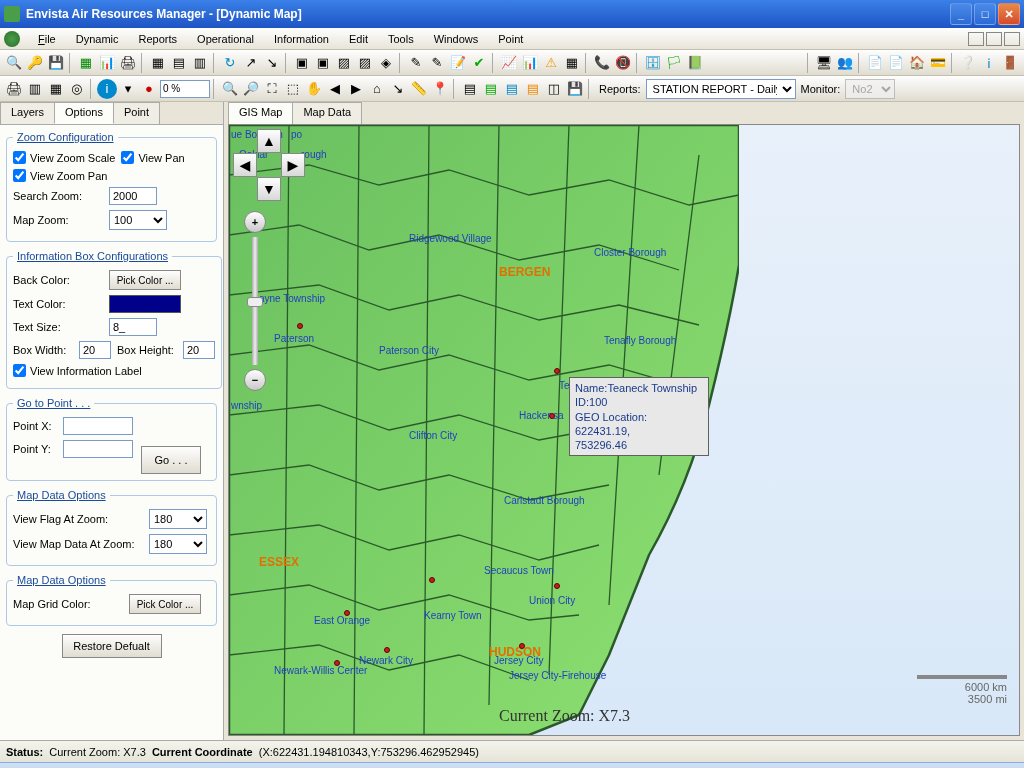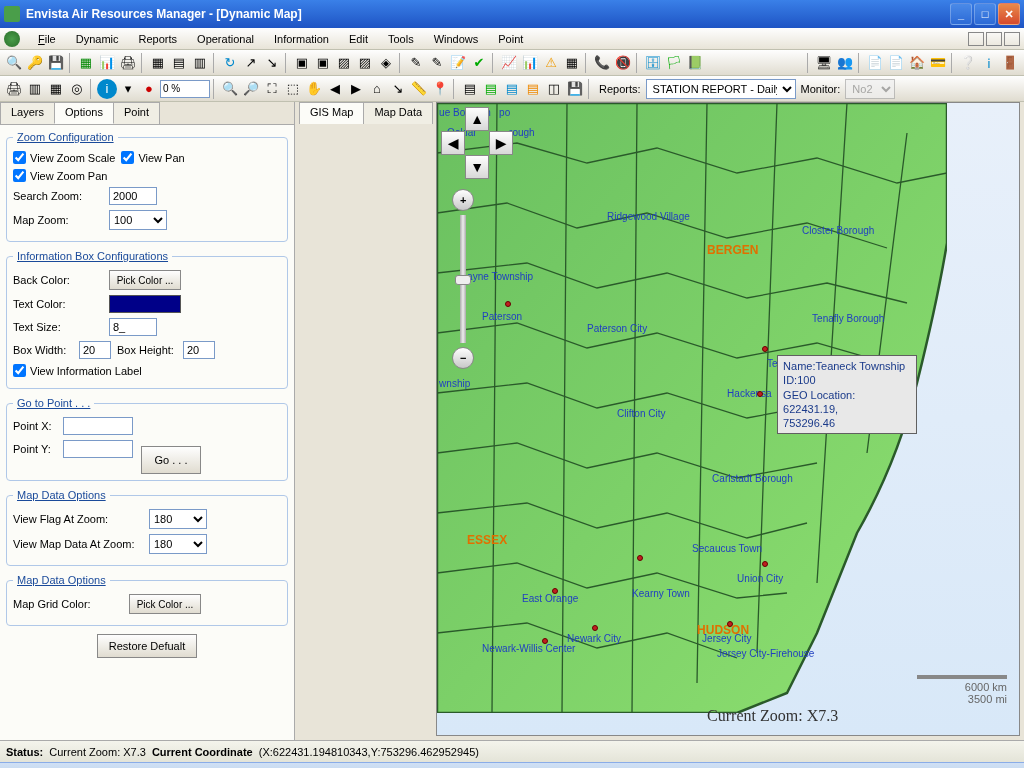--- a/index.html
+++ b/index.html
@@ -23,40 +23,40 @@
 .toolbar { height: 26px; background: linear-gradient(to bottom, #fefefe, #e0dcd0); display: flex; align-items: center; padding: 2px 4px; border-bottom: 1px solid #c0c0b0; gap: 1px; }
 .toolbar .sep { width: 4px; height: 20px; border-left: 1px solid #aaa; margin: 0 2px; }
 .tbtn { width: 20px; height: 20px; border: 1px solid transparent; display: flex; align-items: center; justify-content: center; cursor: pointer; font-size: 13px; }
 .pctbox { width: 50px; height: 18px; border: 1px solid #7a9ac8; background: white; padding: 0 2px; font-size: 10px; }
 .reports-lbl { margin: 0 4px; }
 .reports-sel { width: 150px; height: 20px; border: 1px solid #7a9ac8; background: white; padding: 0 2px; }
 .monitor-sel { width: 50px; height: 20px; border: 1px solid #aaa; background: #f0f0f0; padding: 0 2px; color: #888; }
 
 .content { display: flex; height: 638px; }
 
-.sidepanel { width: 295px; background: linear-gradient(to bottom, #f8f8f4, #f0eee4); border-right: 1px solid #aaa; display: flex; flex-direction: column; }
+.sidepanel { width: 224px; background: linear-gradient(to bottom, #f8f8f4, #f0eee4); border-right: 1px solid #aaa; display: flex; flex-direction: column; }
 .sidetabs { display: flex; height: 22px; background: #e8e4d8; }
 .sidetab { padding: 3px 10px; border: 1px solid #aaa; border-bottom: none; background: #f0eee4; cursor: pointer; margin-right: -1px; }
 .sidetab.active { background: #fcfcf8; border-bottom: 1px solid #fcfcf8; z-index: 1; }
 .sidecontent { flex: 1; padding: 6px; overflow: auto; background: #fcfcf8; border-top: 1px solid #aaa; }
 
 fieldset { border: 1px solid #b0c8e8; border-radius: 4px; margin-bottom: 8px; padding: 8px 6px 6px; }
 legend { color: #1a4a9a; padding: 0 4px; font-size: 11px; text-decoration: underline; }
 .row { display: flex; align-items: center; gap: 6px; margin-bottom: 5px; }
 .row label { display: flex; align-items: center; gap: 4px; }
 .row input[type=checkbox] { width: 13px; height: 13px; }
 .row .lbl { width: 90px; }
 .row input[type=text] { width: 48px; height: 18px; border: 1px solid #7a9ac8; padding: 0 3px; }
 .row select { width: 58px; height: 20px; border: 1px solid #7a9ac8; background: white; }
 .pickbtn { width: 72px; height: 20px; border: 1px solid #888; background: linear-gradient(to bottom, #fefefe, #e0dcd0); cursor: pointer; font-size: 10px; }
 .colorbox { width: 72px; height: 18px; border: 1px solid #555; background: #000088; }
 .gobtn { width: 60px; height: 28px; border: 1px solid #888; background: linear-gradient(to bottom, #fefefe, #e0dcd0); cursor: pointer; margin-top: 29px; }
 .restorebtn { width: 100px; height: 24px; border: 1px solid #888; background: linear-gradient(to bottom, #fefefe, #e0dcd0); cursor: pointer; display: block; margin: 4px auto; }
 
-.maparea { flex: 1; display: flex; flex-direction: row; background: #e8e4d8; }
+.maparea { flex: 1; display: flex; flex-direction: column; background: #e8e4d8; }
 .maptabs { display: flex; height: 22px; padding-left: 4px; }
 .maptab { padding: 3px 10px; border: 1px solid #aaa; border-bottom: none; background: #f0eee4; cursor: pointer; margin-right: -1px; }
 .maptab.active { background: #fcfcf8; }
 .mapview { flex: 1; position: relative; border: 1px solid #888; margin: 0 4px 4px; overflow: hidden; }
 .mapbg { position: absolute; inset: 0; background: linear-gradient(to bottom, #e8f0fa 0%, #d8e8f8 100%); }
 
 .mapshape { position: absolute; left: 0; top: 0; width: 510px; height: 610px; }
 .mapshape svg { width: 100%; height: 100%; }
 
 .maplabel { position: absolute; font-size: 10px; color: #2040c0; pointer-events: none; white-space: nowrap; }
@@ -342,21 +342,21 @@
             <path d="M0,530 L90,520 L160,545 L230,530 L300,555"></path>
             <path d="M60,0 L55,610 M130,0 L125,610 M200,0 L195,610 M270,0 L260,580 M340,0 L320,550 M410,0 L380,480 M470,30 L430,350"></path>
           </g>
         </svg>
       </div>
 
       <div class="maplabel county" style="left:270px;top:140px">BERGEN</div>
       <div class="maplabel county" style="left:30px;top:430px">ESSEX</div>
       <div class="maplabel county" style="left:260px;top:520px">HUDSON</div>
 
-      <div class="maplabel" style="left:170px;top:108px">Ridgewood Village</div>
+      <div class="maplabel" style="left:180px;top:108px">Ridgewood Village</div>
       <div class="maplabel" style="left:365px;top:122px">Closter Borough</div>
       <div class="maplabel" style="left:375px;top:210px">Tenafly Borough</div>
       <div class="maplabel" style="left:30px;top:168px">ayne Township</div>
       <div class="maplabel" style="left:45px;top:208px">Paterson</div>
       <div class="maplabel" style="left:150px;top:220px">Paterson City</div>
       <div class="maplabel" style="left:180px;top:305px">Clifton City</div>
       <div class="maplabel" style="left:275px;top:370px">Carlstadt Borough</div>
       <div class="maplabel" style="left:255px;top:440px">Secaucus Town</div>
       <div class="maplabel" style="left:300px;top:470px">Union City</div>
       <div class="maplabel" style="left:195px;top:485px">Kearny Town</div>

